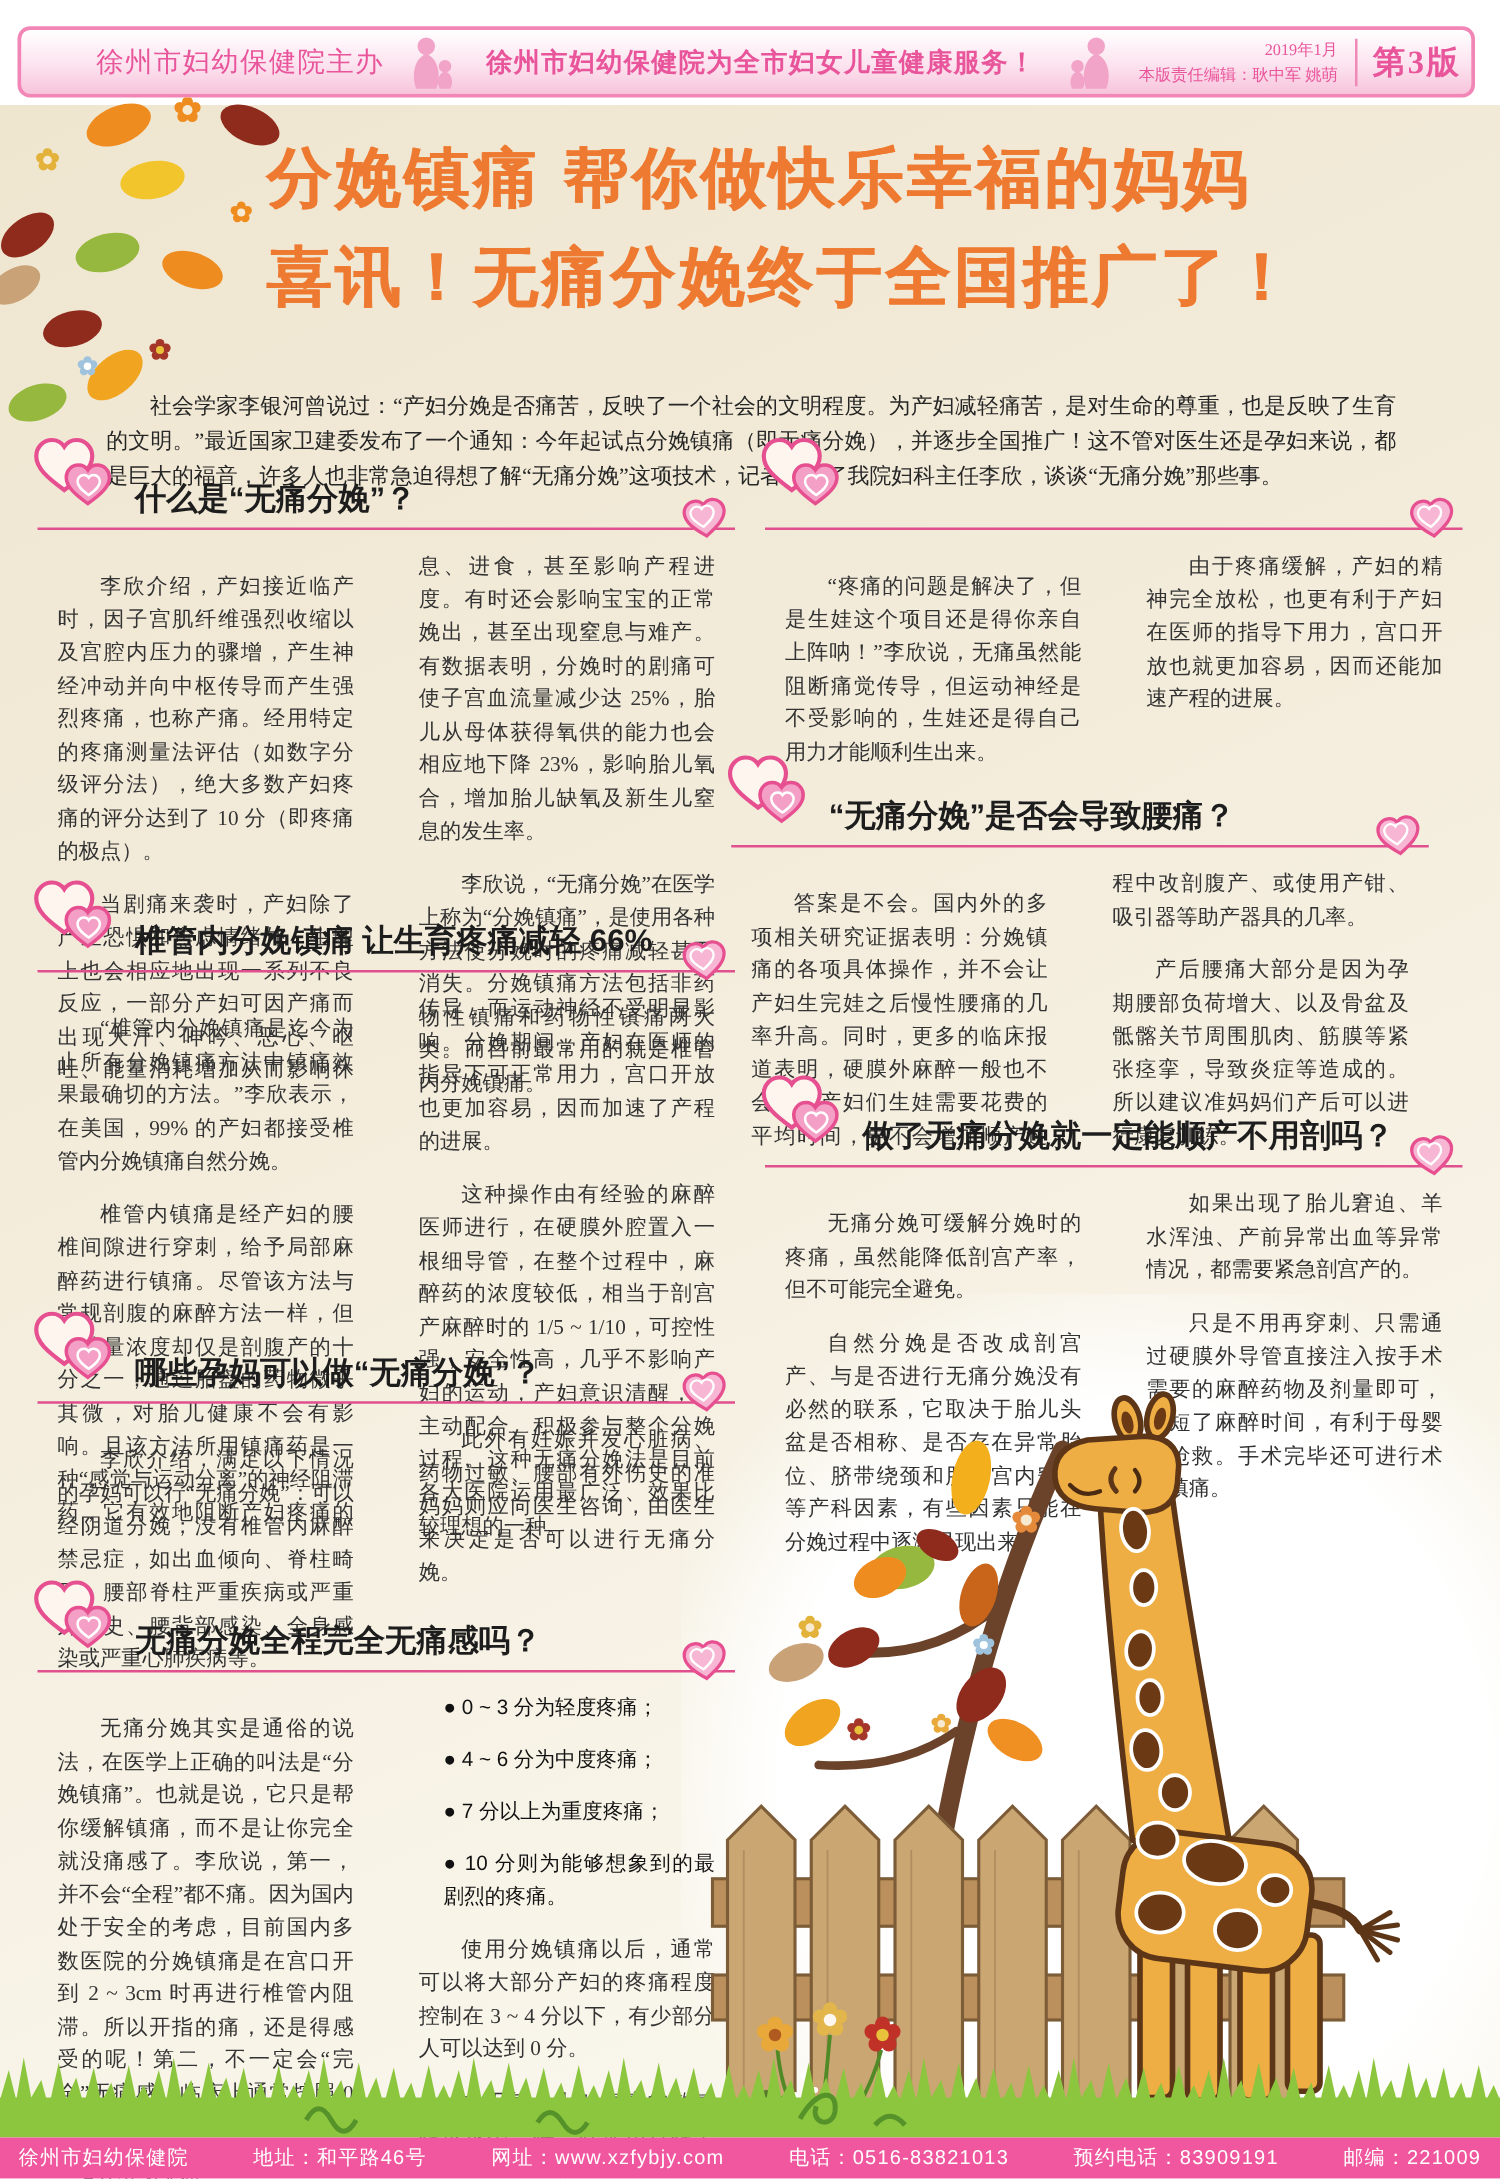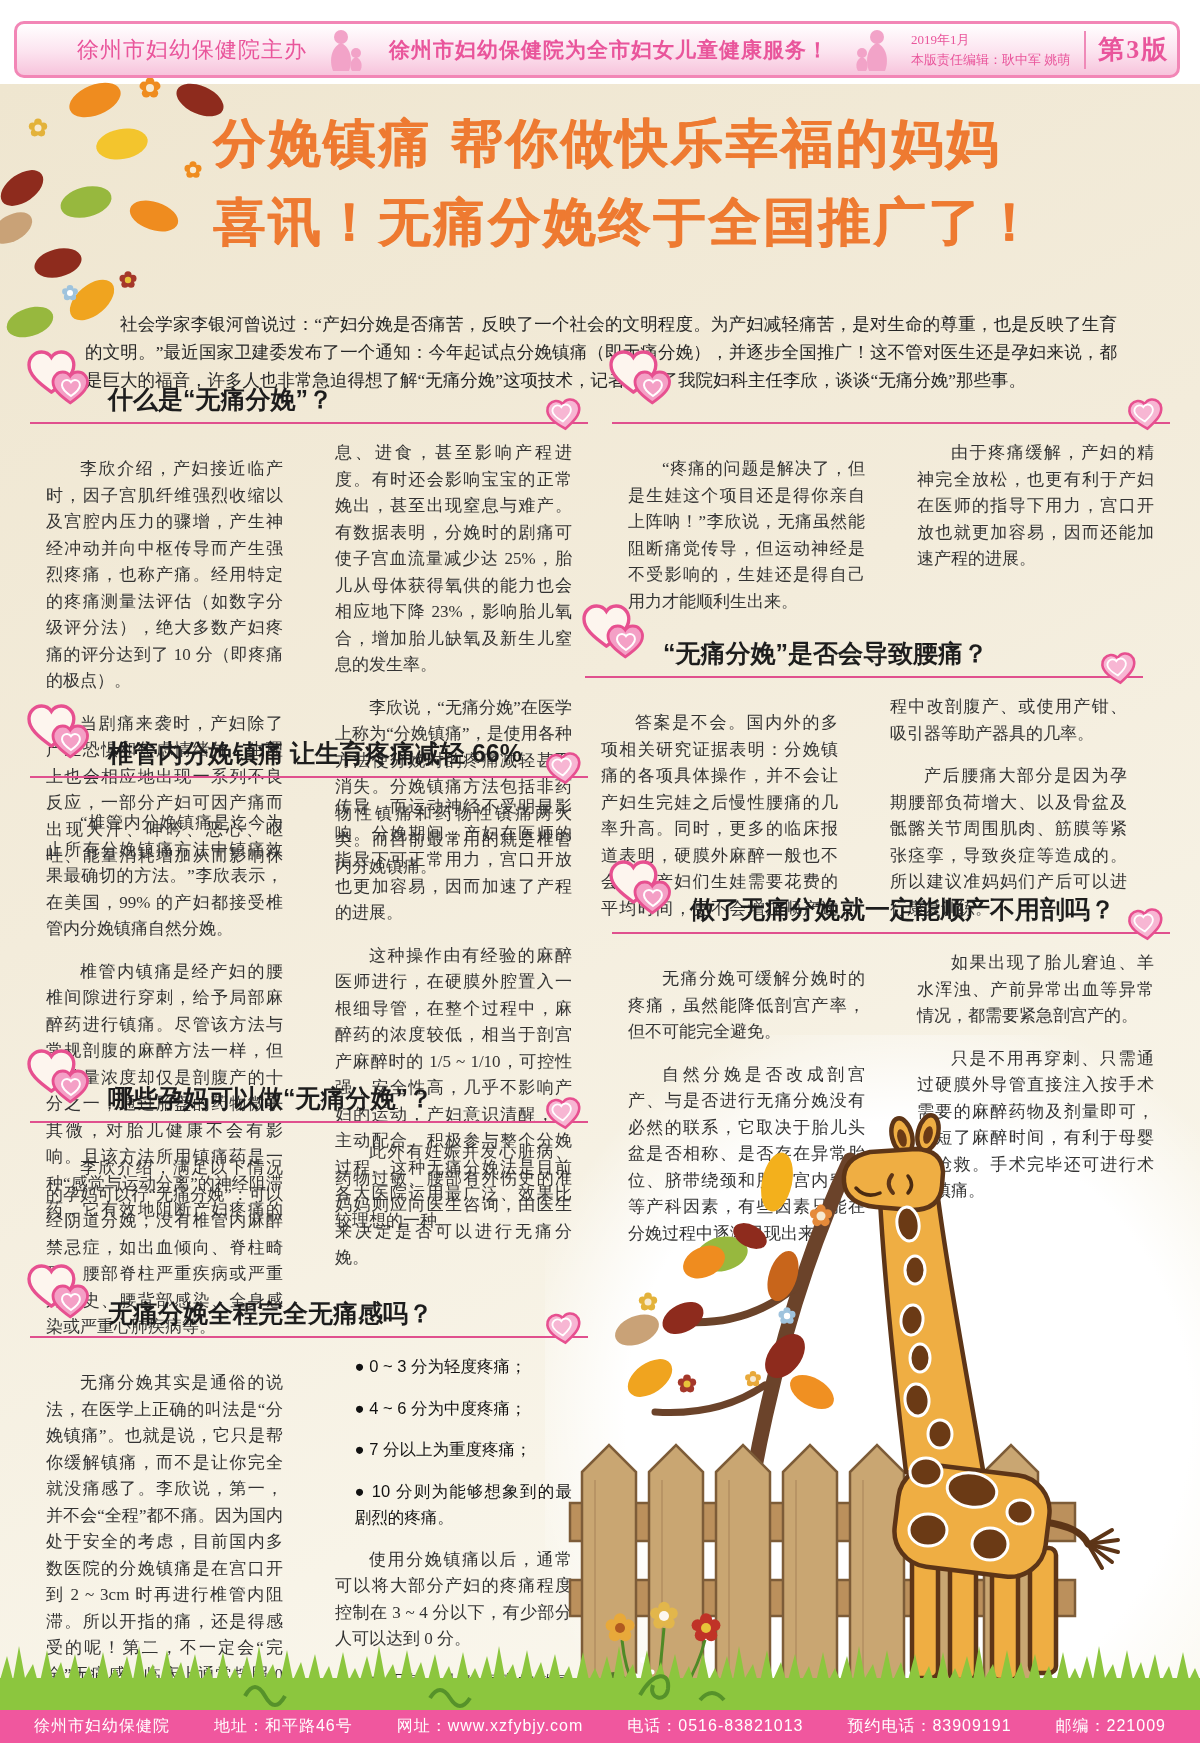--- a/index.html
+++ b/index.html
@@ -10,21 +10,21 @@
          background:linear-gradient(155deg,#efe6d0 0%,#f3ecdb 40%,#f8f4e8 75%,#fbf9f1 100%);}
   .white-zone{position:absolute;left:545px;top:1035px;width:660px;height:660px;
          background:radial-gradient(ellipse at 55% 58%, #ffffff 55%, rgba(255,255,255,0) 78%);}
   
   .header{position:absolute;left:14px;top:21px;width:1166px;height:57px;box-sizing:border-box;
           border:3px solid #f286b6;border-radius:10px;
           background:linear-gradient(180deg,#ffffff 0%,#fce3ef 55%,#f7c4dc 100%);
           display:flex;align-items:center;padding:0 18px;color:#e9559b;}
   .hd-left{font-size:22px;letter-spacing:1px;margin-left:42px;white-space:nowrap;}
   .hd-center{font-size:21px;font-weight:bold;letter-spacing:1px;white-space:nowrap;margin:0 10px;}
-  .hd-right{margin-left:auto;text-align:left;font-size:13px;line-height:1.5;white-space:nowrap;}
+  .hd-right{margin-left:auto;text-align:right;font-size:13px;line-height:1.5;white-space:nowrap;}
   .hd-divider{width:0;border-left:2px solid #ef8ab8;height:38px;margin:0 12px 0 14px;}
   .hd-edition{font-size:26px;font-weight:bold;letter-spacing:2px;white-space:nowrap;}
   .momicon{flex:0 0 auto;margin:0 14px;}
   
   .title{position:absolute;left:213px;top:104px;width:900px;color:#ee7a31;
          font-family:"Liberation Sans",sans-serif;font-weight:900;font-size:52px;
          letter-spacing:3px;line-height:79px;text-shadow:1px 0 0 currentColor;white-space:nowrap;}
   .intro{position:absolute;left:85px;top:292px;width:1032px;font-size:17.5px;line-height:1.62;
          color:#262626;text-align:justify;text-indent:2em;}
   
@@ -38,21 +38,21 @@
   .sec-head .heart-end{position:absolute;right:2px;bottom:-12px;transform:rotate(-6deg);}
   .sec-body{columns:2;column-gap:20px;font-size:17px;line-height:1.56;color:#333;text-align:justify;}
   .sec-body p{margin:16px;text-indent:2em;}
   .sec-body p.bullet{text-indent:0;padding-left:1.2em;font-family:"Liberation Sans",sans-serif;
                      font-size:16.5px;color:#111;}
   
   .illustration{position:absolute;left:540px;top:1080px;}
   .grass{position:absolute;left:0;top:1640px;z-index:5;}
   .footer{position:absolute;left:0;top:1710px;width:1200px;height:33px;background:#f0579e;z-index:6;
           display:flex;align-items:center;justify-content:space-between;box-sizing:border-box;
-          padding:0 34px;color:#ffffff;font-size:16px;letter-spacing:1px;white-space:nowrap;
+          padding:0 15px;color:#ffffff;font-size:16px;letter-spacing:1px;white-space:nowrap;
           font-family:"Liberation Sans",sans-serif;}
 </style>
 </head>
 <body>
 
 <svg width="0" height="0" style="position:absolute" aria-hidden="true">
   <defs>
     <path id="hp" d="M16 28.6C6.6 21.8 0 16.2 0 9.2 0 4.1 4 0 9 0c2.9 0 5.5 1.5 7 3.8C17.5 1.5 20.1 0 23 0c5 0 9 4.1 9 9.2 0 7-6.6 12.6-16 19.4z"></path>
     <path id="blades" d="M0 70 L0 40 L7 16 L13 40 L19 6 L25 38 L33 24 L39 46 L47 10 L53 40 L61 22 L67 44 L75 14 L81 42 L89 26 L95 46 L103 12 L109 40 L115 28 L120 40 L120 70 Z"></path>
     <g id="momgroup">

